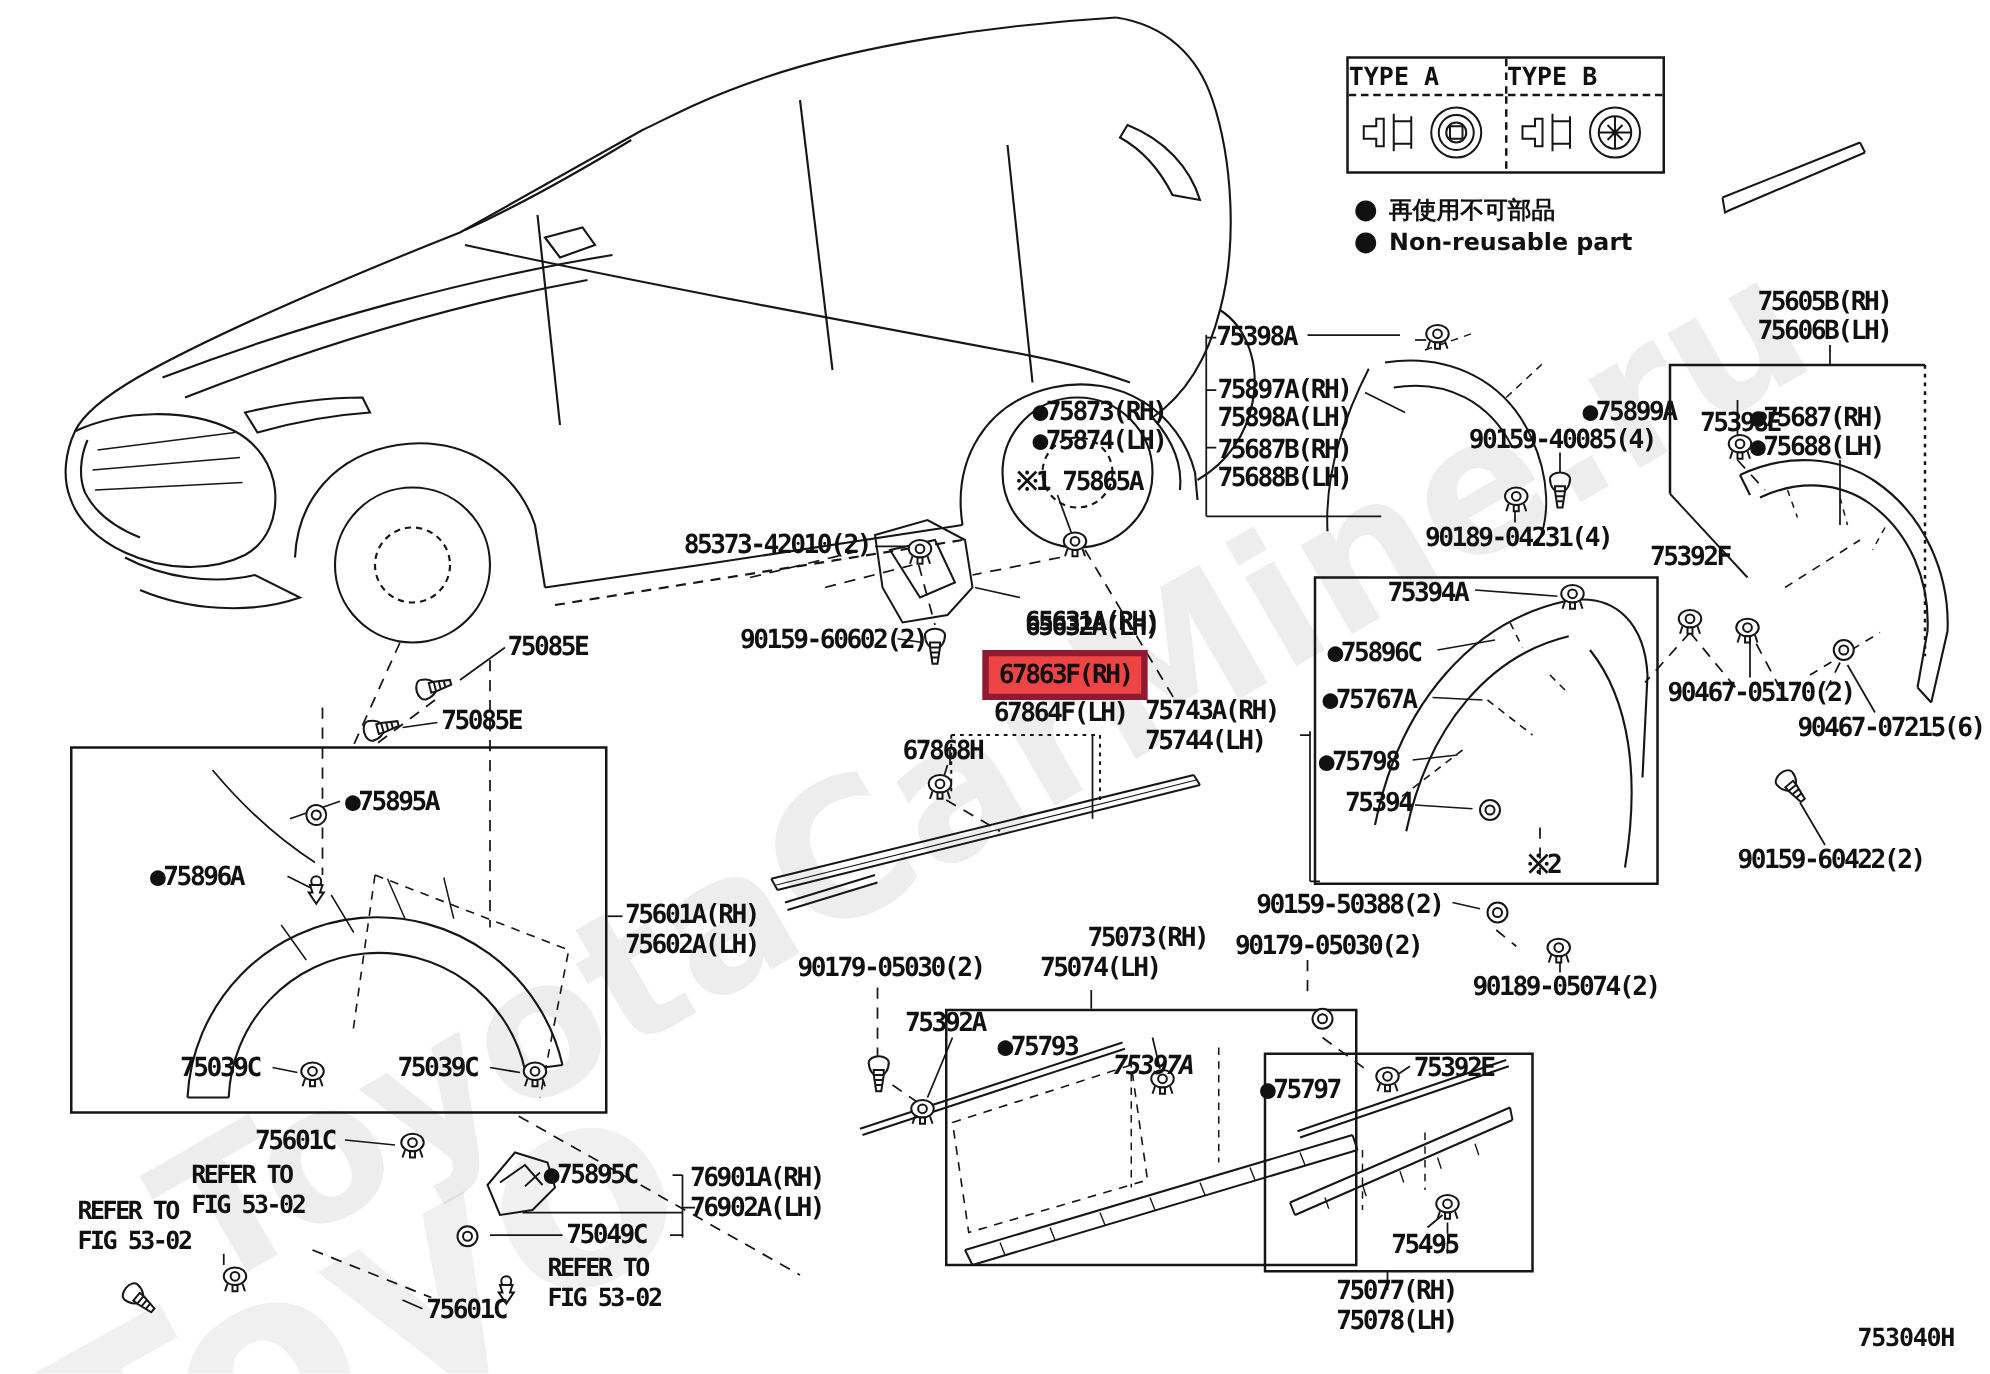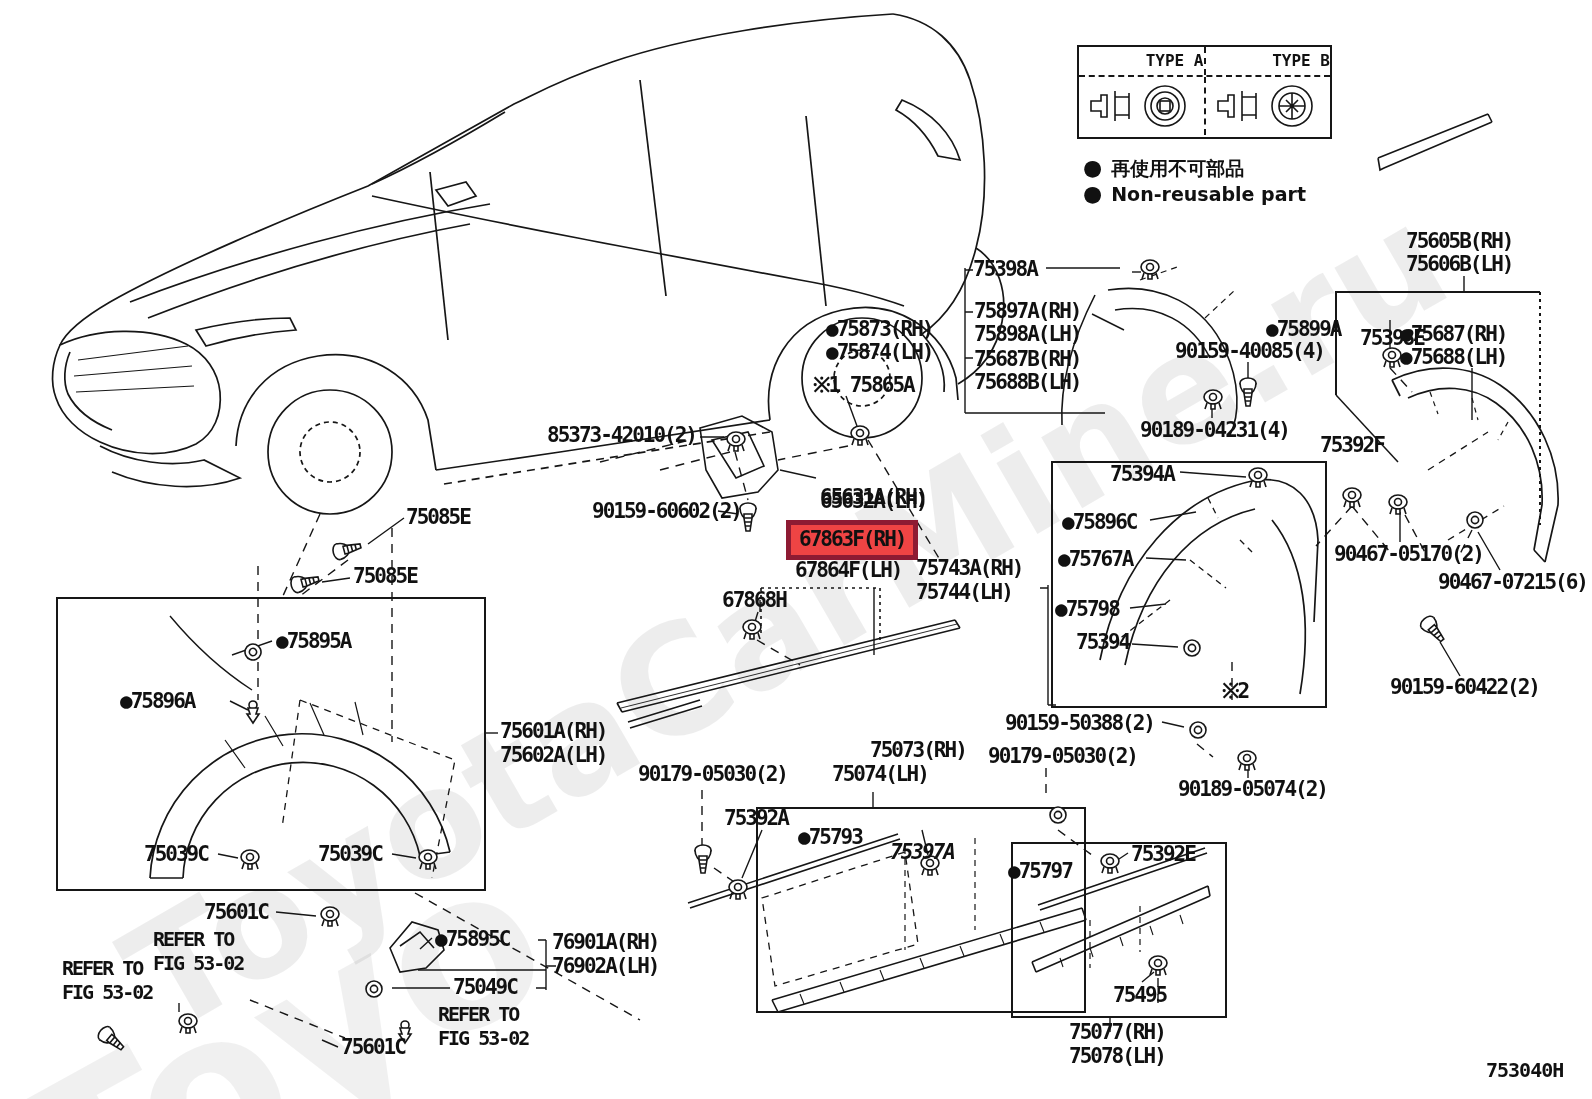--- a/index.html
+++ b/index.html
@@ -8,22 +8,22 @@
   .wm{position:absolute;font-family:"DejaVu Sans",sans-serif;font-weight:bold;
       color:rgba(0,0,0,0.07);transform-origin:0 50%;white-space:nowrap;pointer-events:none;}
   #art{position:absolute;left:0;top:0;}
   .lbl{position:absolute;font-weight:bold;font-size:21px;line-height:24px;
        letter-spacing:-2px;white-space:pre;color:#111;}
   .lbl.small{font-size:20px;}
   .lbl.hl{border:5px solid #8e1b33;padding:2px 8px 4px 8px;background:#ef4444;}
   .box{position:absolute;border:2px solid #161616;background:transparent;}
   #typeTable{left:1077px;top:45px;width:251px;height:90px;}
   .typeHead{display:flex;height:28px;border-bottom:2px dashed #161616;}
-  .typeHead div{flex:1;text-align:right;font-weight:bold;font-size:16px;letter-spacing:0;
-                line-height:28px;padding-left:48px;}
+  .typeHead div{flex:1;text-align:left;font-weight:bold;font-size:20px;letter-spacing:0;
+                line-height:28px;}
   .typeHead div:first-child{border-right:2px dashed #161616;}
   .typeBody{display:flex;height:58px;}
   .typeBody div{flex:1;display:flex;align-items:center;justify-content:center;}
   .typeBody div:first-child{border-right:2px dashed #161616;}
   #note2Box{left:1357px;top:47px;width:189px;height:142px;}
   #note2Box .pnums{padding:4px 0 4px 14px;font-weight:bold;font-size:20px;letter-spacing:-2px;
                    line-height:25px;border-bottom:2px solid #161616;}
   #legend{position:absolute;left:1083px;top:155px;font-weight:bold;
           font-family:"DejaVu Sans","Liberation Sans",sans-serif;font-size:19px;line-height:26px;}
   #legend .row{display:flex;align-items:center;gap:9px;}

